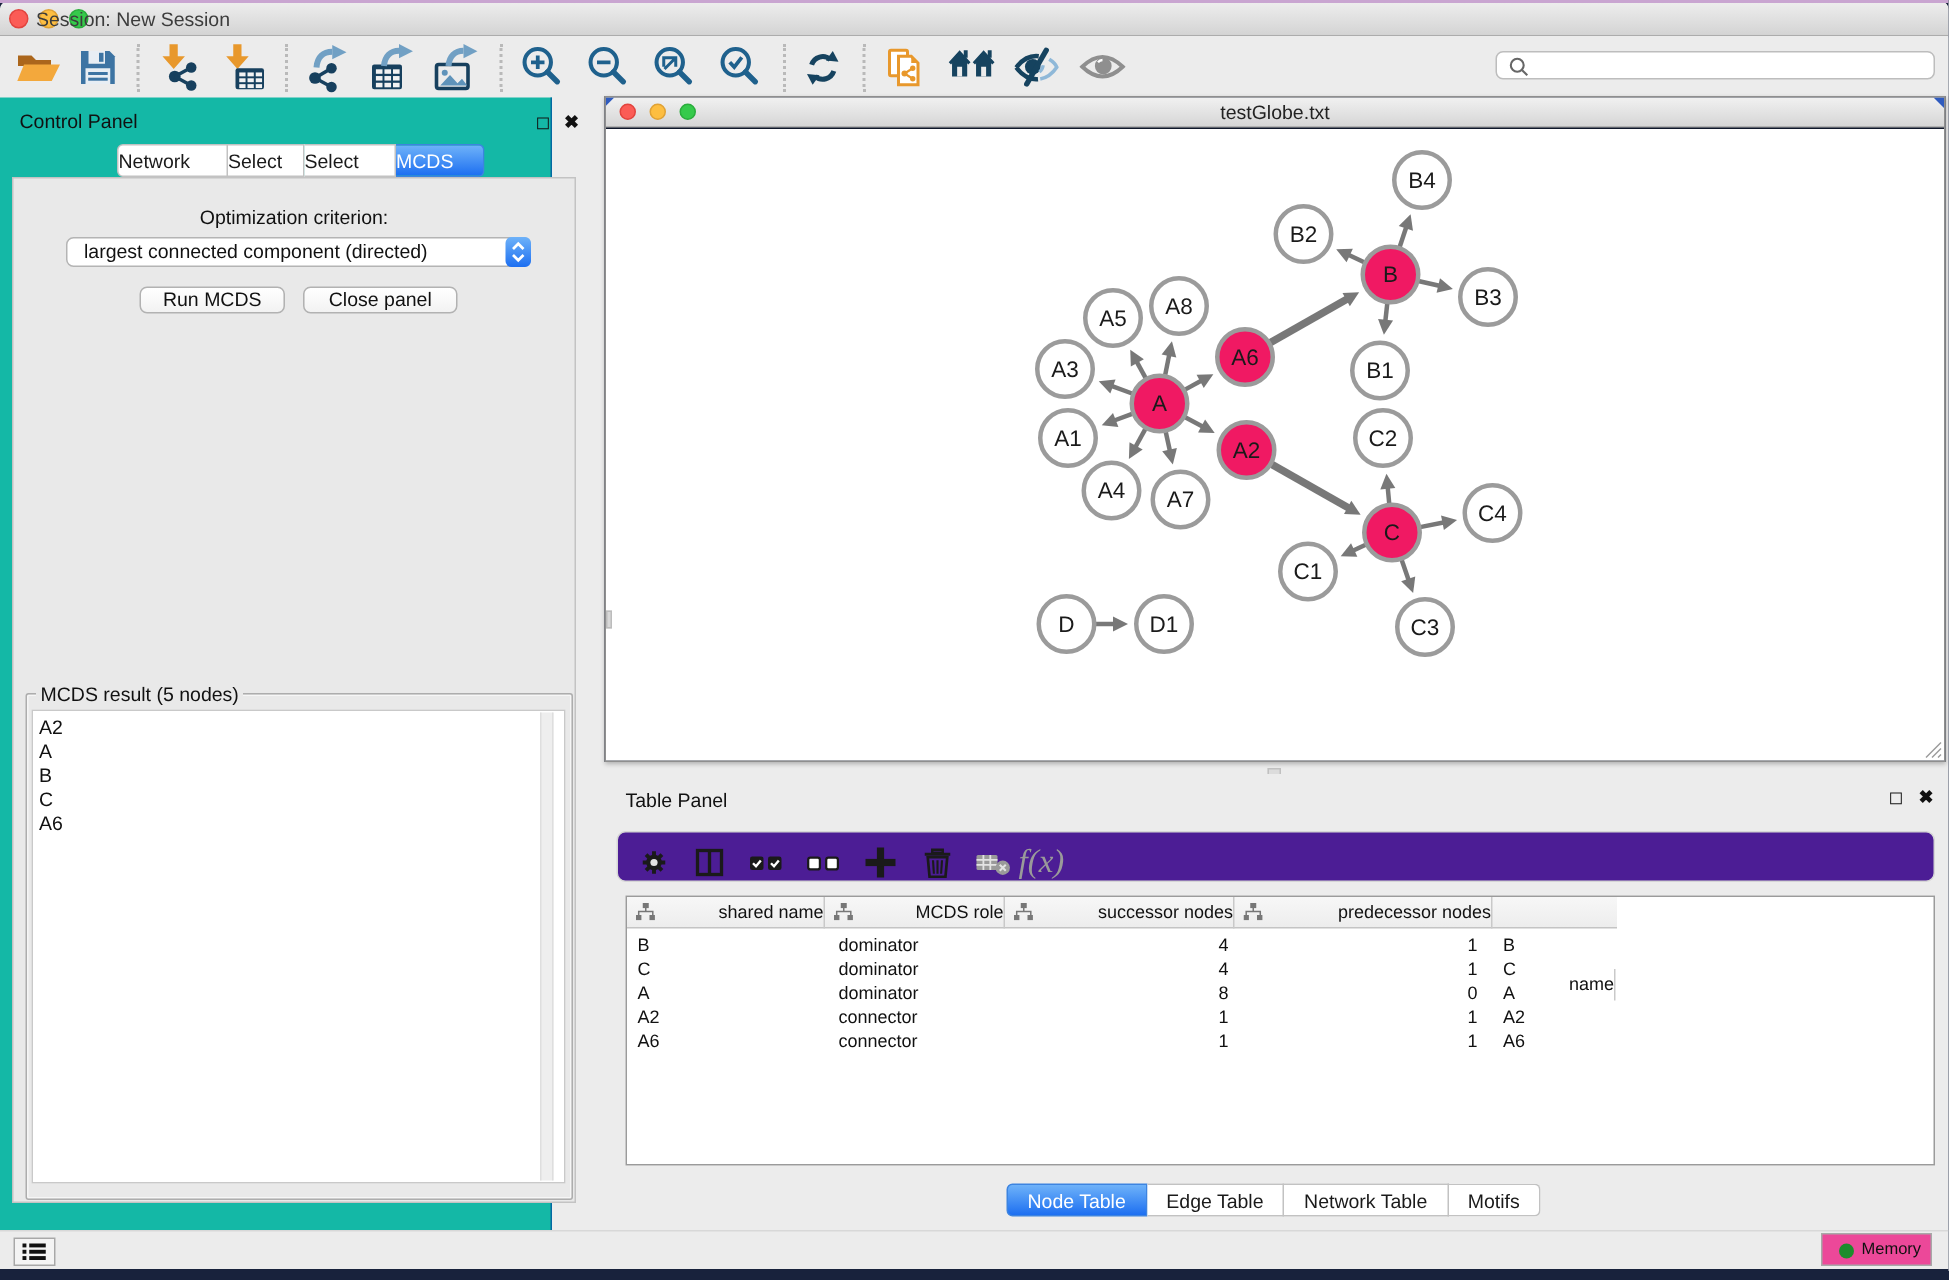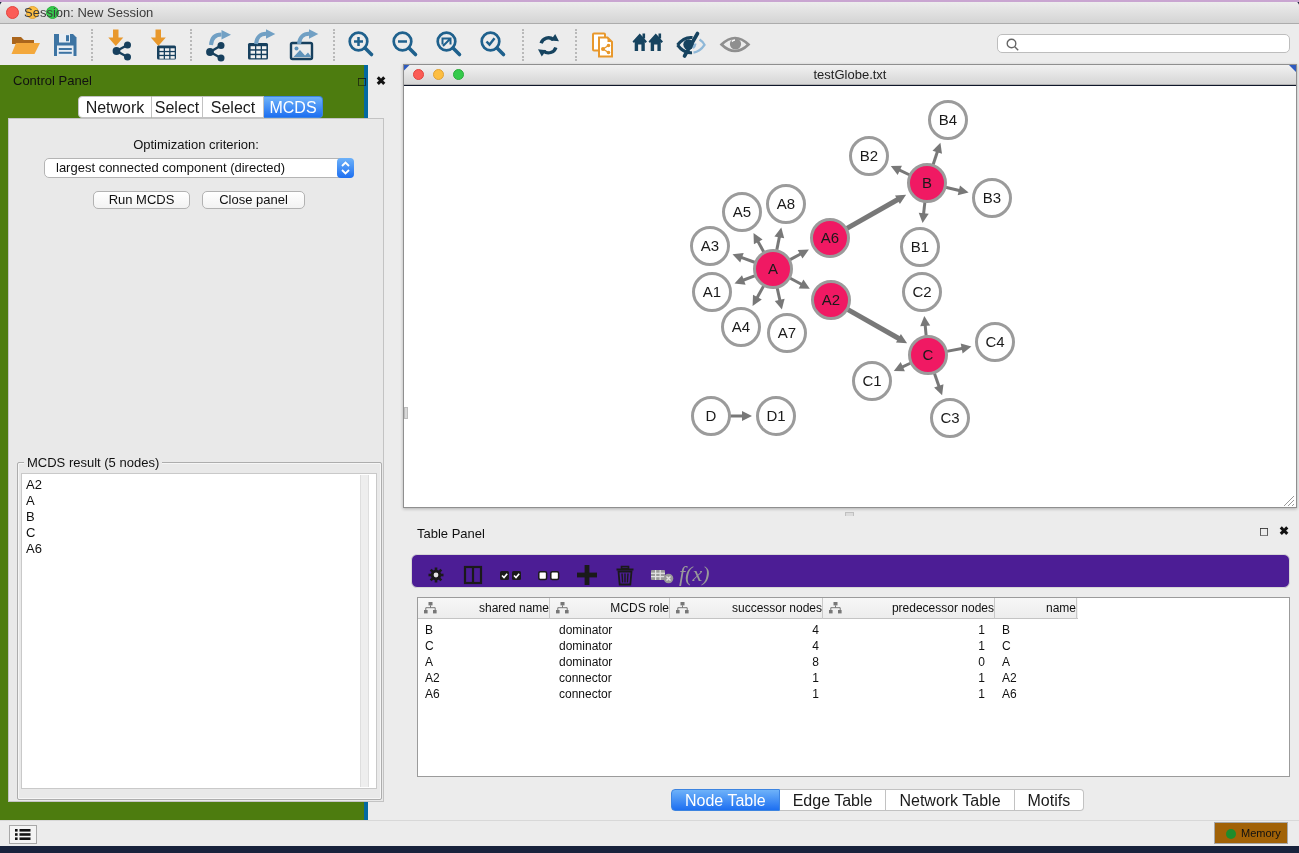--- a/index.html
+++ b/index.html
@@ -10,26 +10,26 @@
 .tl { position:absolute; top:5px; width:13px; height:13px; border-radius:50%; }
 #titlebar .t1 { left:6px;  background:#fb5c56; border:1px solid #e2443e; }
 #titlebar .t2 { left:26px; background:#fdbe41; border:1px solid #e0a235; }
 #titlebar .t3 { left:46px; background:#35ca4b; border:1px solid #2aad3c; }
 #titletext { position:absolute; top:4px; left:0; width:100%; text-align:left; font-size:13px; color:#3c3c3c;margin-left:24px; }
 #toolbar { position:absolute; left:0; top:24px; width:1299px; height:39px; background:#ececec; }
 .sep { position:absolute; top:4px; height:32px; width:0; border-left:2px dotted #b9b9b9; }
 .tbi { position:absolute; top:3px; }
 #searchbox { position:absolute; left:997px; top:9px; width:293px; height:19px; background:#fff; border:1px solid #bdbdbd; border-radius:5px; }
 
-#cp { position:absolute; left:0; top:64px; width:368px; height:756px; background:#4d7c0f; border-right:4px solid #0369a1; }
+#cp { position:absolute; left:0; top:64px; width:368px; height:756px; background:#14b8a6; border-right:1px solid #0369a1; }
 #cp-title { position:absolute; left:13px; top:8px; font-size:13px; color:#111; }
 .wicon { position:absolute; top:9px; font-size:12px; color:#111; }
 #cp-content { position:absolute; left:8px; top:53px; width:376px; height:684px; background:#e9e9e9; border:1px solid #c3c3c3; }
 #tabs { position:absolute; left:78px; top:31px; height:22px; display:flex; z-index:3; }
-.tab { height:22px; line-height:21px; font-size:16px; color:#1a1a1a; background:#fff; border:1px solid #c2c2c2; border-left:none; padding:0 8px; text-align:center; }
+.tab { height:22px; line-height:21px; font-size:13px; color:#1a1a1a; background:#fff; border:1px solid #c2c2c2; border-left:none; padding:0 8px; text-align:left; }
 .tab.first { border-left:1px solid #c2c2c2; border-radius:4px 0 0 4px; }
 .tab.sel { background:linear-gradient(#6eb2f9,#1d6ff1); color:#fff; border-color:#3d84e0; border-radius:0 4px 4px 0; }
 #optlabel { position:absolute; left:0; top:18px; width:100%; text-align:center; font-size:13px; color:#111; }
 #dropdown { position:absolute; left:35px; top:39px; width:310px; height:20px; background:#fff; border:1px solid #b4b4b4; border-radius:5px; font-size:13px; color:#111; line-height:18px; padding-left:11px; }
 #dd-btn { position:absolute; right:-1px; top:-1px; width:17px; height:20px; background:linear-gradient(#6eb2f9,#1d6ff1); border-radius:4px; }
 .btn { position:absolute; height:18px; background:linear-gradient(#ffffff,#f2f2f2); border:1px solid #b2b2b2; border-radius:5px; font-size:13px; color:#111; text-align:center; line-height:16px; }
 #groupbox { position:absolute; left:8px; top:343px; width:365px; height:338px; border:1px solid #adadad; border-radius:2px; box-shadow:inset 0 0 0 1px #f6f6f6; }
 #grouplabel { position:absolute; left:6px; top:-8px; background:#e9e9e9; padding:0 3px; font-size:13px; color:#111; }
 #resultlist { position:absolute; left:3px; top:10px; width:356px; height:316px; background:#fff; border:1px solid #c9c9c9; font-size:13px; color:#111; padding-top:3px; }
 #resultlist .sb { position:absolute; right:7px; top:1px; width:9px; height:312px; background:#eeeeee; border-left:1px solid #dedede; border-right:1px solid #dedede; }
@@ -48,21 +48,21 @@
 #tp-title { position:absolute; left:24px; top:10px; font-size:13px; color:#111; }
 #tp-toolbar { position:absolute; left:18px; top:38px; width:879px; height:34px; background:#4c1d95; border:1px solid #d6d6d6; border-radius:6px; }
 #tbl { position:absolute; left:24px; top:81px; width:873px; height:180px; background:#fff; border:1px solid #9b9b9b; }
 #thead { position:absolute; left:0; top:0; width:660px; height:21px; background:linear-gradient(#f7f7f7,#ededed); border-bottom:1px solid #c4c4c4; }
 .th { position:absolute; top:0; height:21px; border-right:1px solid #c9c9c9; font-size:12px; color:#111; text-align:right; line-height:21px; }
 .row { position:absolute; font-size:12px; color:#111; height:16px; line-height:16px; }
 #tp-tabs { position:absolute; left:278px; top:273px; height:22px; display:flex; }
 
 #statusbar { position:absolute; left:0; top:819px; width:1299px; height:26px; background:#ececec; border-top:1px solid #d8d8d8; }
 #listbtn { position:absolute; left:9px; top:4px; width:28px; height:19px; background:#f4f4f4; border:1px solid #a8a8a8; }
-#membtn { position:absolute; right:11px; top:1px; width:74px; height:22px; background:#a16207; border:1px solid #a8a8a8; font-size:11px; color:#111; }
+#membtn { position:absolute; right:11px; top:1px; width:74px; height:22px; background:#ec4899; border:1px solid #a8a8a8; font-size:11px; color:#111; }
 #membtn .dot { position:absolute; left:11px; top:6px; width:10px; height:10px; border-radius:50%; background:#1d8c2c; }
 #membtn .mt { position:absolute; left:26px; top:4px; }
 </style></head>
 <body>
 <div id="app">
   <div id="titlebar">
     <div class="tl t1"></div>
       <div class="tl t2"></div>
       <div class="tl t3"></div>
     <div id="titletext">Session: New Session</div>
@@ -441,21 +441,21 @@
               <path d="M6.5 3.4 v2.3 M1.8 8 v-2.3 h9.4 v2.3" stroke="#777" stroke-width="1" fill="none"></path>
             </svg>successor nodes</div>
           <div class="th" style="left:405px;width:172px;"><svg width="13" height="12" viewBox="0 0 13 12" style="position:absolute;left:6px;top:4px">
               <g fill="#777">
                 <rect x="4.5" y="0" width="4" height="3.4"></rect>
                 <rect x="0" y="8" width="3.6" height="3.4"></rect>
                 <rect x="9" y="8" width="3.6" height="3.4"></rect>
               </g>
               <path d="M6.5 3.4 v2.3 M1.8 8 v-2.3 h9.4 v2.3" stroke="#777" stroke-width="1" fill="none"></path>
             </svg>predecessor nodes</div>
-          <div class="th" style="left:577px;width:82px;">name</div>
+          <div class="th" style="left:577px;width:82px;margin-top:48px;">name</div>
 
       </div>
       <div class="row" style="left:7px;top:24px;">B</div>
         <div class="row" style="left:141px;top:24px;">dominator</div>
         <div class="row" style="left:252px;top:24px;width:149px;text-align:right;">4</div>
         <div class="row" style="left:405px;top:24px;width:162px;text-align:right;">1</div>
         <div class="row" style="left:584px;top:24px;">B</div>
         <div class="row" style="left:7px;top:40px;">C</div>
         <div class="row" style="left:141px;top:40px;">dominator</div>
         <div class="row" style="left:252px;top:40px;width:149px;text-align:right;">4</div>

